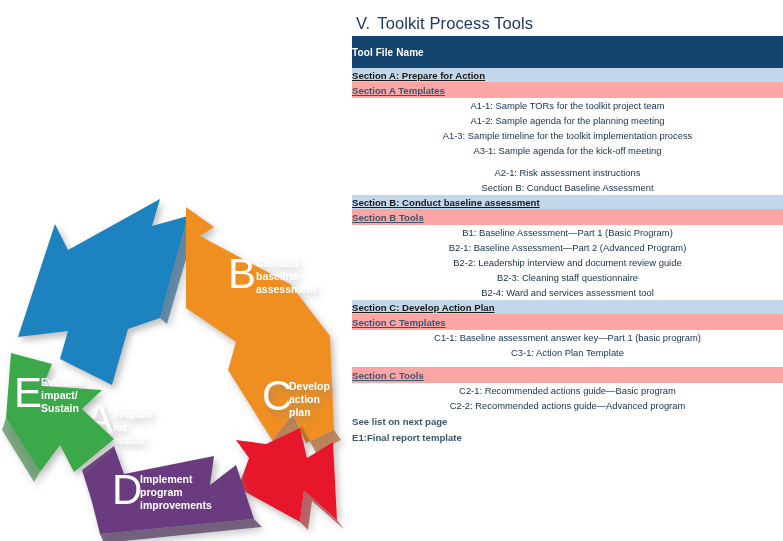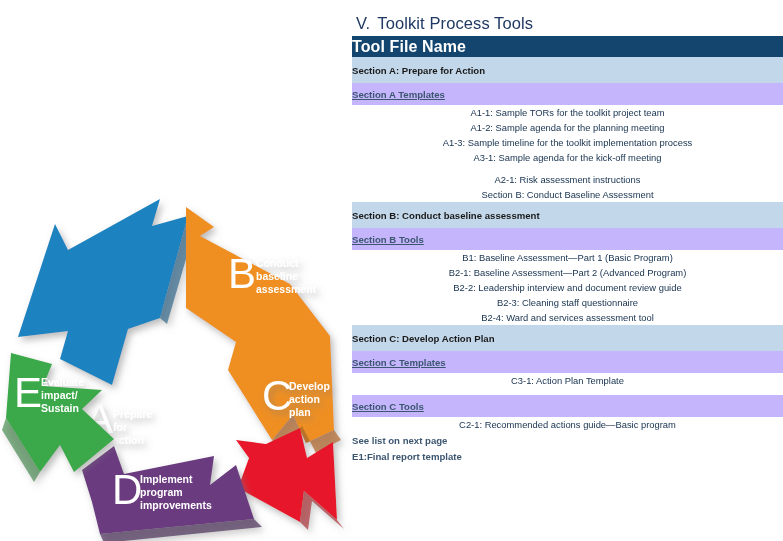--- a/index.html
+++ b/index.html
@@ -66,40 +66,41 @@
     margin-top: 3px;
   }
   table#tools-table td {
     padding: 0;
     vertical-align: middle;
   }
 
   tr.header-row td {
     background: #13456e;
     color: #ffffff;
-    font-size: 16px;
-    font-weight: 700;
-    height: 21px;
+    font-size: 10px;
+    font-weight: 700;
+    height: 32px;
     padding-left: 5px;
     letter-spacing: 0.1px;
   }
   tr.section-row td {
     background: #c3d7ea;
     color: #1a1a1a;
     font-size: 9.6px;
     font-weight: 700;
-    height: 26px;
+    height: 14px;
     padding-left: 3px;
+    text-decoration: underline;
   }
   tr.subsection-row td {
-    background: #c4b5fd;
+    background: #fca5a5;
     color: #3c5670;
     font-size: 9.6px;
     font-weight: 700;
-    height: 22px;
+    height: 16px;
     padding-left: 14px;
   }
   tr.subsection-row td span.link {
     text-decoration: underline;
     text-underline-offset: 1px;
   }
   tr.item-row td {
     background: #ffffff;
     color: #16314e;
     font-size: 9.4px;
@@ -291,31 +292,37 @@
         <tr class="item-row">
           <td>B2-4: Ward and services assessment tool</td>
         </tr>
         <tr class="section-row">
           <td>Section C: Develop Action Plan</td>
         </tr>
         <tr class="subsection-row">
           <td><span class="link">Section C Templates</span></td>
         </tr>
         <tr class="item-row">
+          <td>C1-1: Baseline assessment answer key—Part 1 (basic program)</td>
+        </tr>
+        <tr class="item-row">
           <td>C3-1: Action Plan Template</td>
         </tr>
         <tr class="spacer-row">
           <td></td>
         </tr>
         <tr class="subsection-row">
           <td><span class="link">Section C Tools</span></td>
         </tr>
         <tr class="item-row">
           <td>C2-1: Recommended actions guide—Basic program</td>
         </tr>
+        <tr class="item-row">
+          <td>C2-2: Recommended actions guide—Advanced program</td>
+        </tr>
         <tr class="plainlink-row">
           <td><span class="link">See list on next page</span></td>
         </tr>
         <tr class="plainlink-row">
           <td><span class="link">E1:Final report template</span></td>
         </tr>
       </tbody>
   </table>
 
 </div>

